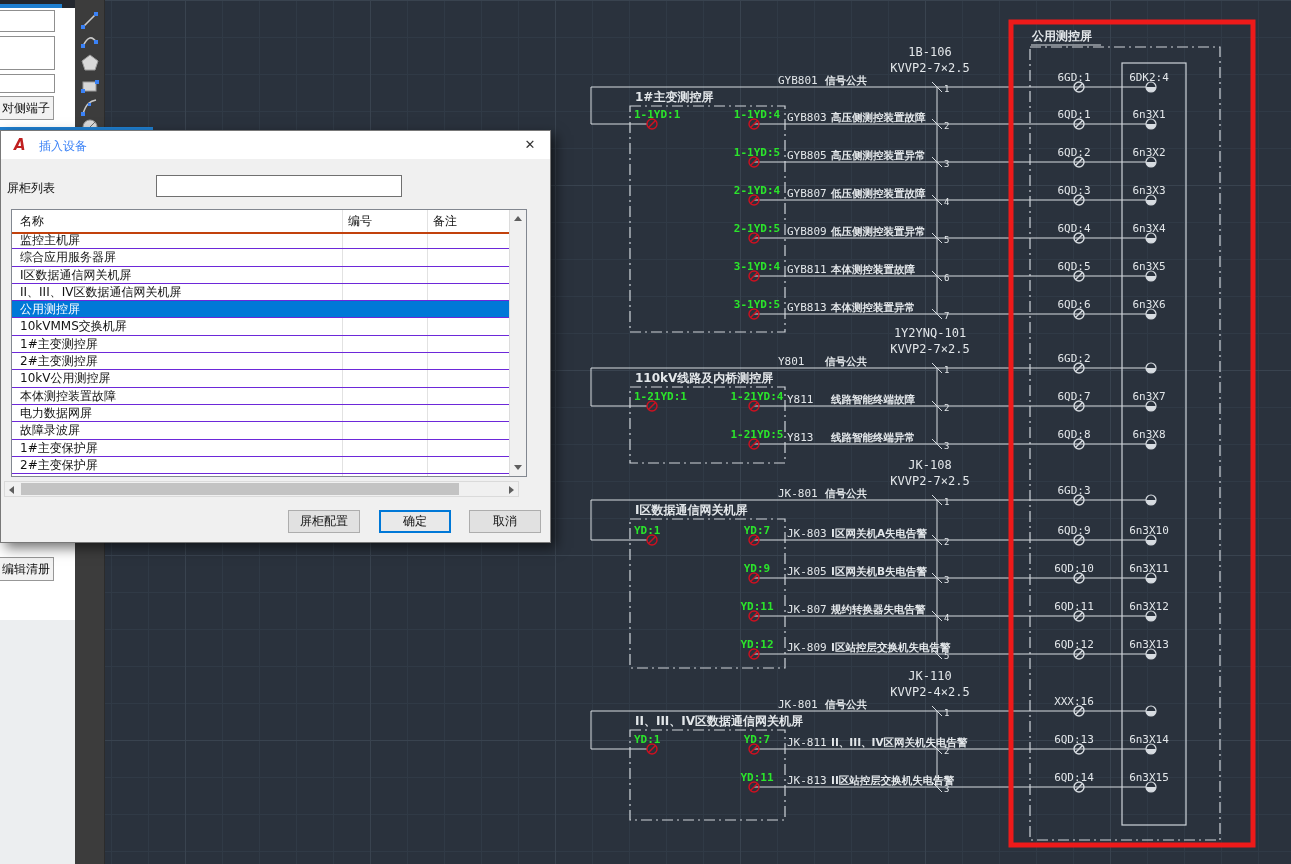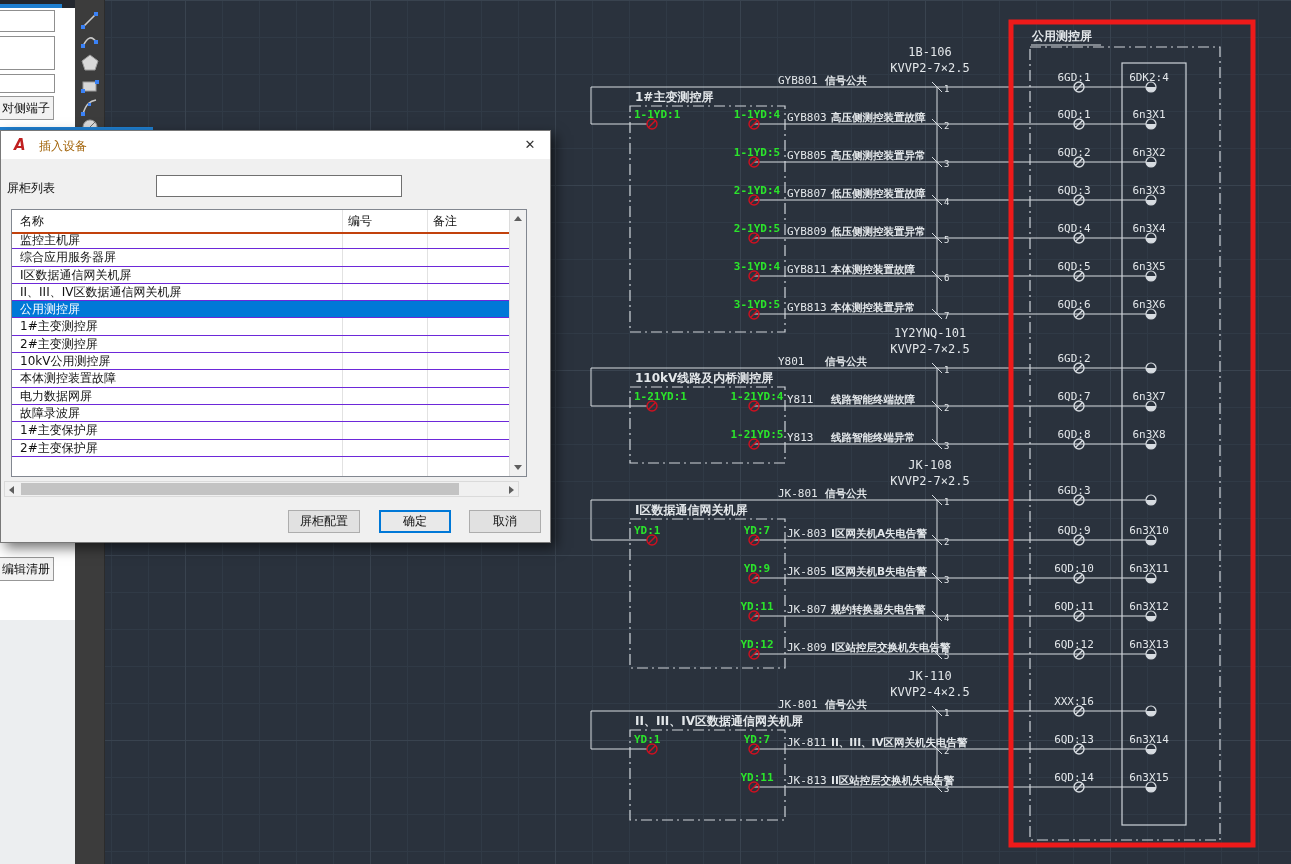--- a/index.html
+++ b/index.html
@@ -29,21 +29,21 @@
   .pinput{position:absolute;left:-8px;width:61px;background:#fff;border:1px solid #8f8f8f;z-index:5;}
   .pbtn{position:absolute;left:-11px;width:65px;height:24px;background:#f2f2f2;border:1px solid #979797;
     font-size:12px;color:#111;text-align:right;line-height:22px;padding-right:3px;box-sizing:border-box;z-index:5;overflow:hidden;white-space:nowrap;}
   #palette-accent{position:absolute;left:0;top:127px;width:153px;height:3px;background:#1f7fd0;z-index:5;}
 
   
   #dialog{position:absolute;left:0;top:130px;width:551px;height:413px;background:#f0f0f0;
     border:1px solid #787878;box-shadow:5px 5px 12px rgba(0,0,0,.55);z-index:10;box-sizing:border-box;color:#111;}
   .dtitle{position:absolute;left:0;top:0;right:0;height:28px;background:#ffffff;}
   .dlogo{position:absolute;left:13px;top:5px;color:#c02020;font-weight:bold;font-size:15px;font-style:italic;}
-  .dtext{position:absolute;left:38px;top:7px;font-size:12px;color:#a16207;}
+  .dtext{position:absolute;left:38px;top:7px;font-size:12px;color:#3b82f6;}
   .dclose{position:absolute;right:10px;top:5px;font-size:13px;color:#333;width:20px;height:18px;text-align:center;line-height:18px;cursor:default;}
   .dlabel{position:absolute;left:6px;top:49px;font-size:12px;}
   .dinput{position:absolute;left:155px;top:44px;width:238px;height:20px;background:#fff;border:1px solid #707070;font-size:12px;padding:0 3px;}
   .dtable{position:absolute;left:10px;top:78px;width:516px;height:268px;background:#fff;border:1px solid #828790;box-sizing:border-box;}
   .thead{position:absolute;top:0;left:0;right:16px;height:22px;border-bottom:2px solid #c2410c;font-size:12px;}
   .th{position:absolute;top:3px;}
   .rows{position:absolute;top:22px;left:0;right:16px;bottom:0;overflow:hidden;}
   .lrow{height:17.3px;border-bottom:1px solid #6d28d9;font-size:12px;line-height:17px;padding-left:8px;white-space:nowrap;box-sizing:border-box;}
   .lrow.sel{background:#0078d7;color:#fff;}
   .colsep{position:absolute;top:0;bottom:0;width:1px;background:#e2e2e2;}
@@ -409,20 +409,21 @@
         <span class="th" style="left:8px">名称</span>
         <span class="th" style="left:336px">编号</span>
         <span class="th" style="left:421px">备注</span>
       </div>
       <div class="rows">
           <div class="lrow">监控主机屏</div>
           <div class="lrow">综合应用服务器屏</div>
           <div class="lrow">I区数据通信网关机屏</div>
           <div class="lrow">II、III、IV区数据通信网关机屏</div>
           <div class="lrow sel">公用测控屏</div>
+          <div class="lrow">10kVMMS交换机屏</div>
           <div class="lrow">1#主变测控屏</div>
           <div class="lrow">2#主变测控屏</div>
           <div class="lrow">10kV公用测控屏</div>
           <div class="lrow">本体测控装置故障</div>
           <div class="lrow">电力数据网屏</div>
           <div class="lrow">故障录波屏</div>
           <div class="lrow">1#主变保护屏</div>
           <div class="lrow">2#主变保护屏</div>
         </div>
       <div class="vscroll">

